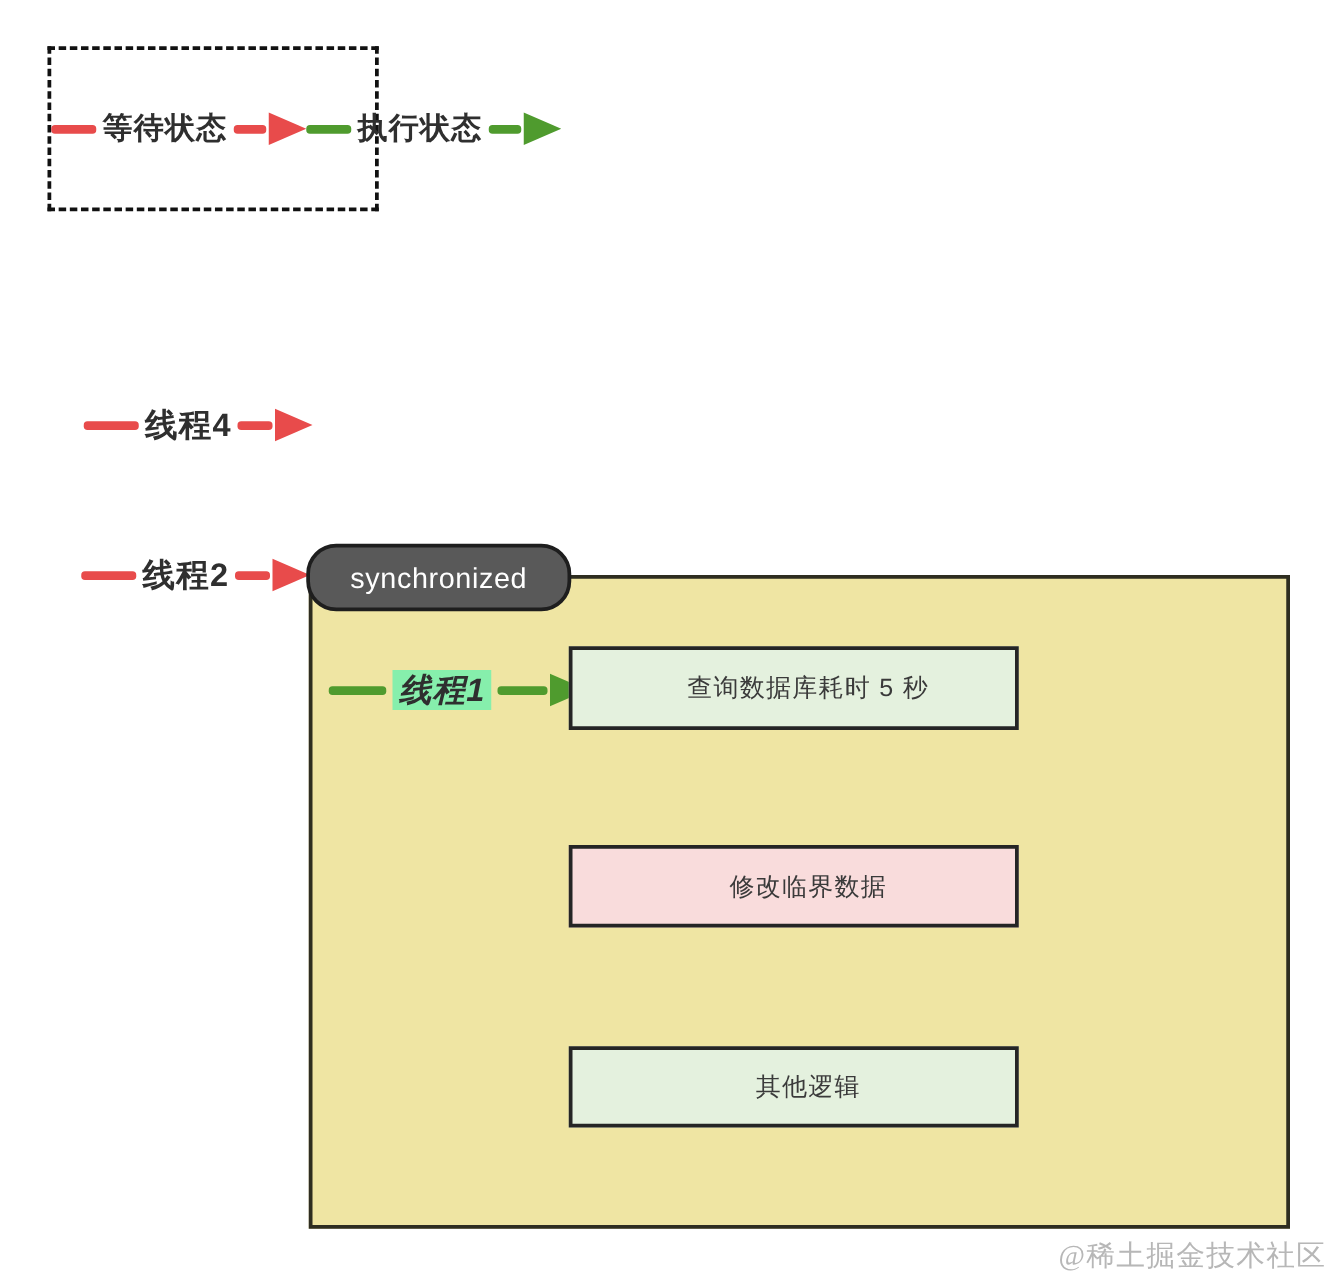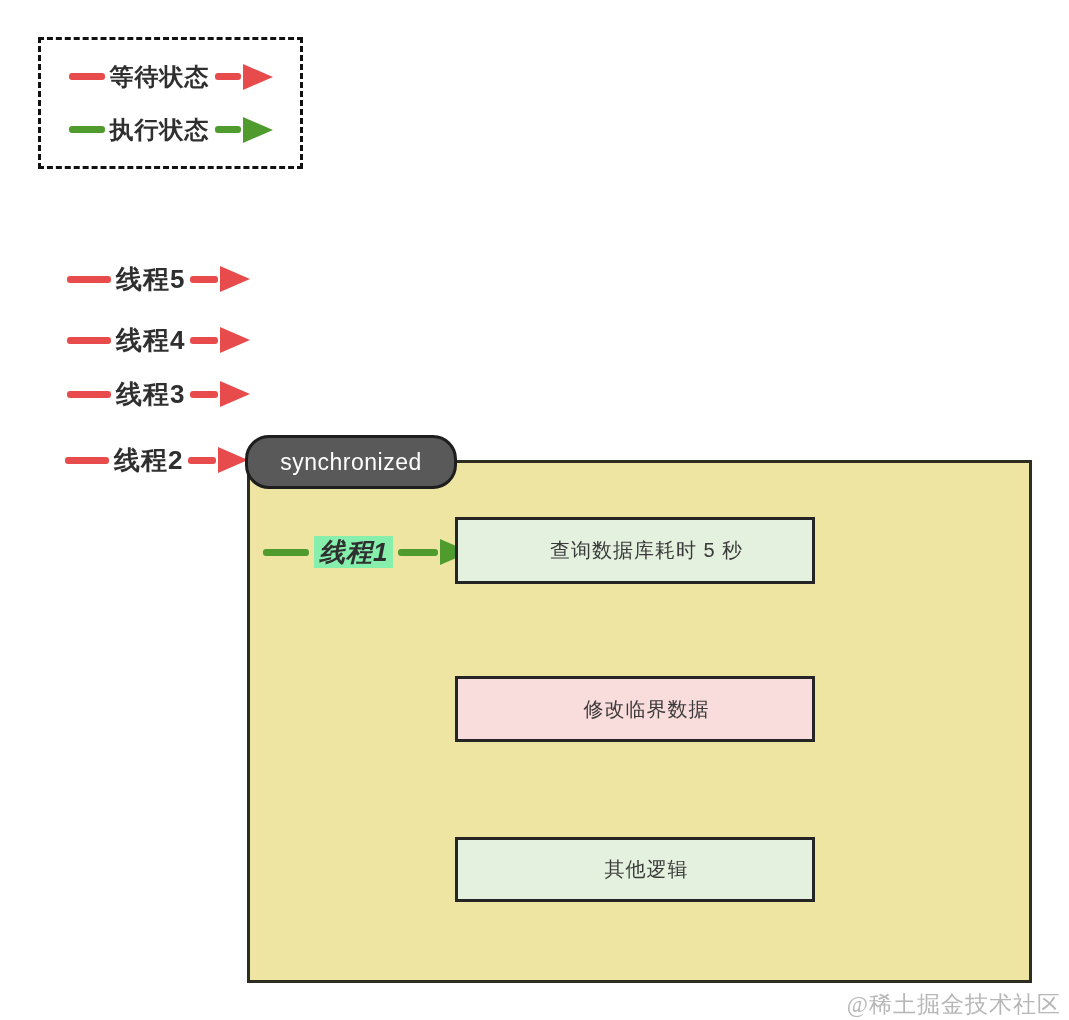--- a/index.html
+++ b/index.html
@@ -59,21 +59,21 @@
   .arrow.green-a .seg { background: var(--green); }
   .arrow.green-a .head { border-left-color: var(--green); }
 
   
   .legend {
     position: absolute;
     left: 38px; top: 37px;
     width: 265px; height: 132px;
     border: 3px dashed #111;
     display: flex;
-    flex-direction: column;
+    flex-direction: row;
     justify-content: space-around;
     align-items: center;
     padding: 10px 0;
   }
   .legend .arrow { position: static; height: 26px; }
   .legend .arrow .lbl { font-size: 24px; }
   .legend .arrow .seg { height: 7px; }
 
   
   .sync-box {
@@ -148,40 +148,28 @@
       <span class="head"></span>
     </div>
     <div class="arrow green-a">
       <span class="seg" style="width:36px"></span>
       <span class="lbl" style="font-weight:700">执行状态</span>
       <span class="seg" style="width:26px"></span>
       <span class="head"></span>
     </div>
   </div>
 
-  <div class="arrow red" style="left:67px; top:265px;">
-    <span class="seg" style="width:44px"></span>
-    <span class="lbl">线程5</span>
-    <span class="seg" style="width:28px"></span>
-    <span class="head"></span>
-  </div>
 
   <div class="arrow red" style="left:67px; top:326px;">
     <span class="seg" style="width:44px"></span>
     <span class="lbl">线程4</span>
     <span class="seg" style="width:28px"></span>
     <span class="head"></span>
   </div>
 
-  <div class="arrow red" style="left:67px; top:380px;">
-    <span class="seg" style="width:44px"></span>
-    <span class="lbl">线程3</span>
-    <span class="seg" style="width:28px"></span>
-    <span class="head"></span>
-  </div>
 
   <div class="arrow red" style="left:65px; top:446px;">
     <span class="seg" style="width:44px"></span>
     <span class="lbl">线程2</span>
     <span class="seg" style="width:28px"></span>
     <span class="head"></span>
   </div>
 
   <div class="sync-box"></div>
   <div class="sync-pill">synchronized</div>

